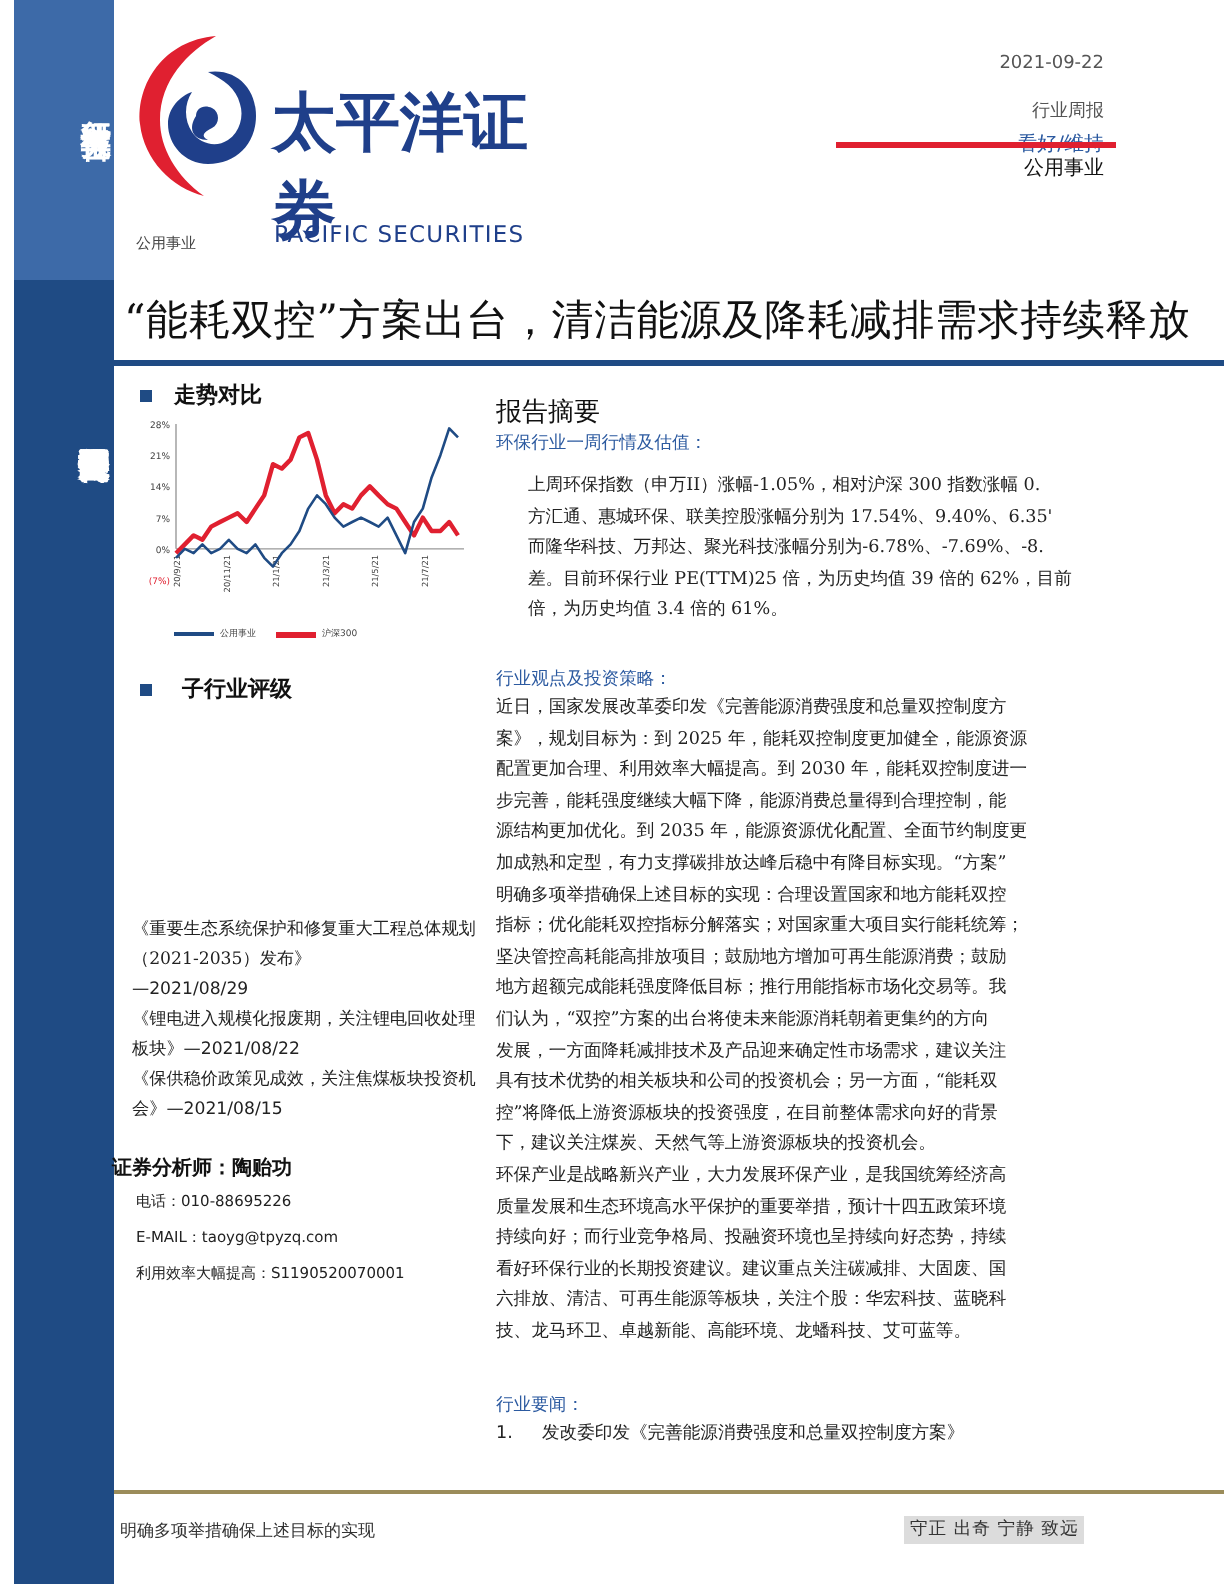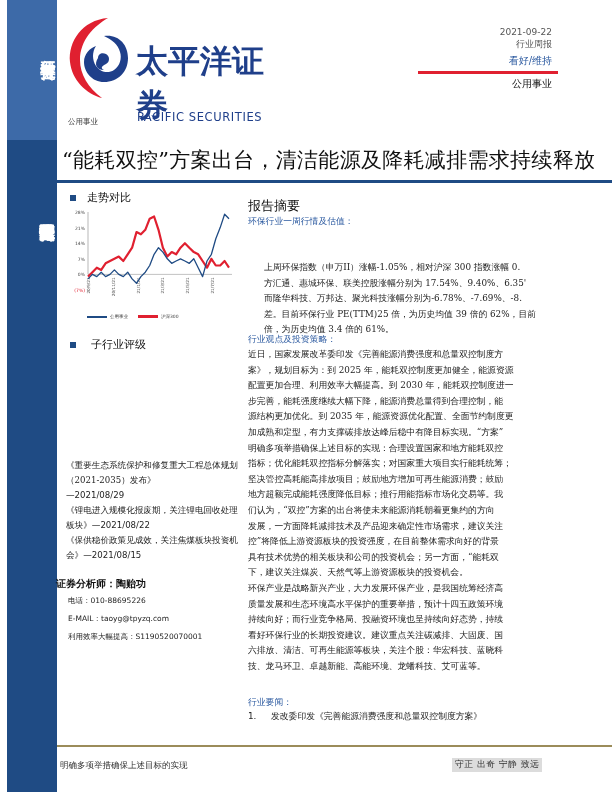--- a/index.html
+++ b/index.html
@@ -19,48 +19,48 @@
   .brand-cn { position: absolute; left: 136px; top: 40px; font-family: "DejaVu Sans", sans-serif; font-weight: bold;
               font-size: 32px; color: #1f3f8a; letter-spacing: 0px; }
   .brand-en { position: absolute; left: 137px; top: 68px; font-family: "DejaVu Sans", sans-serif;
               font-size: 11.5px; color: #1f3f8a; letter-spacing: 0.6px; }
 
   .sector-small { position: absolute; left: 68px; top: 117px; font-size: 7.5px; color: #444; font-family: "DejaVu Sans", sans-serif; }
 
   
   .hdr-right { position: absolute; right: 60px; top: 27px; text-align: right; font-family: "DejaVu Sans", sans-serif; }
   .hdr-date { font-size: 9px; color: #555; }
-  .hdr-type { font-size: 9px; color: #555; margin-top: 1px; }
+  .hdr-type { font-size: 9px; color: #555; margin-top: 12px; }
   .hdr-rating { font-size: 10px; color: #2c5aa0; margin-top: 3px; }
   .hdr-line { position: absolute; left: 418px; top: 71px; width: 140px; height: 3px; background: #e02030; }
   .hdr-sector { position: absolute; right: 60px; top: 77px; font-size: 10px; color: #111; font-family: "DejaVu Sans", sans-serif; }
 
   
   .title { position: absolute; left: 62px; top: 146px; font-size: 21px; color: #111; white-space: nowrap; letter-spacing: 0.3px; }
   .title-rule { position: absolute; left: 57px; top: 180px; width: 555px; height: 3px; background: #1f4b84; }
 
   
-  .sec-head { position: absolute; left: 70px; font-size: 11px; font-weight: normal; color: #111; display: flex; align-items: center; }
+  .sec-head { position: absolute; left: 70px; font-size: 11px; font-weight: bold; color: #111; display: flex; align-items: center; }
   .sec-head .sq { width: 6px; height: 6px; background: #1f4b84; margin-right: 11px; display: inline-block; }
   .chart-box { position: absolute; left: 60px; top: 208px; width: 180px; height: 112px; }
   .legend { position: absolute; left: 87px; top: 314px; font-size: 4.5px; color: #444; display: flex; align-items: center; font-family: "DejaVu Sans", sans-serif; }
   .legend .ln { display: inline-block; width: 20px; height: 2px; margin-right: 3px; }
   .legend .ln.red { height: 3px; }
   .legend .item { display: flex; align-items: center; margin-right: 10px; }
 
   .related { position: absolute; left: 66px; top: 458px; width: 176px; font-size: 8.6px; line-height: 15px; color: #222; }
   .related .date { font-family: "DejaVu Sans", sans-serif; }
   .analyst-head { position: absolute; left: 56px; top: 577px; font-size: 10px; font-weight: bold; color: #111; }
   .contact { position: absolute; left: 68px; font-size: 7.5px; color: #222; font-family: "DejaVu Sans", sans-serif; }
 
   
   .summary-title { position: absolute; left: 248px; top: 197px; font-size: 13px; color: #111; }
   .blue-head { position: absolute; left: 248px; font-size: 8.8px; color: #2c5aa0; }
   .para { position: absolute; left: 248px; width: 360px; font-size: 8.8px; line-height: 15.6px; color: #222; white-space: nowrap; overflow: hidden; }
-  .para.indent { left: 264px; width: 348px; margin-top: 24px; }
+  .para.indent { left: 264px; width: 348px; }
   .para div { white-space: nowrap; overflow: hidden; }
 
   .news-item { position: absolute; left: 248px; top: 711px; font-size: 8.8px; color: #222; white-space: nowrap; }
   .news-item .num { font-family: "DejaVu Sans", sans-serif; display: inline-block; width: 23px; }
 
   
   .footer-rule { position: absolute; left: 57px; top: 745px; width: 555px; height: 2px; background: #9b8c5a; }
   .footer-left { position: absolute; left: 60px; top: 760px; font-size: 8.5px; color: #333; }
   .footer-right { position: absolute; left: 452px; top: 758px; font-size: 8.8px; color: #333; background: #dcdcdc; padding: 1px 3px; letter-spacing: 0.5px; }
 </style>
@@ -167,22 +167,22 @@
     <div>配置更加合理、利用效率大幅提高。到 2030 年，能耗双控制度进一</div>
     <div>步完善，能耗强度继续大幅下降，能源消费总量得到合理控制，能</div>
     <div>源结构更加优化。到 2035 年，能源资源优化配置、全面节约制度更</div>
     <div>加成熟和定型，有力支撑碳排放达峰后稳中有降目标实现。“方案”</div>
     <div>明确多项举措确保上述目标的实现：合理设置国家和地方能耗双控</div>
     <div>指标；优化能耗双控指标分解落实；对国家重大项目实行能耗统筹；</div>
     <div>坚决管控高耗能高排放项目；鼓励地方增加可再生能源消费；鼓励</div>
     <div>地方超额完成能耗强度降低目标；推行用能指标市场化交易等。我</div>
     <div>们认为，“双控”方案的出台将使未来能源消耗朝着更集约的方向</div>
     <div>发展，一方面降耗减排技术及产品迎来确定性市场需求，建议关注</div>
+    <div>具有技术优势的相关板块和公司的投资机会；另一方面，“能耗双</div>
     <div>控”将降低上游资源板块的投资强度，在目前整体需求向好的背景</div>
-    <div>具有技术优势的相关板块和公司的投资机会；另一方面，“能耗双</div>
     <div>下，建议关注煤炭、天然气等上游资源板块的投资机会。</div>
     <div>环保产业是战略新兴产业，大力发展环保产业，是我国统筹经济高</div>
     <div>质量发展和生态环境高水平保护的重要举措，预计十四五政策环境</div>
     <div>持续向好；而行业竞争格局、投融资环境也呈持续向好态势，持续</div>
     <div>看好环保行业的长期投资建议。建议重点关注碳减排、大固废、国</div>
     <div>六排放、清洁、可再生能源等板块，关注个股：华宏科技、蓝晓科</div>
     <div>技、龙马环卫、卓越新能、高能环境、龙蟠科技、艾可蓝等。</div>
   </div>
 
 <div class="blue-head" style="top:697px;">行业要闻：</div>

